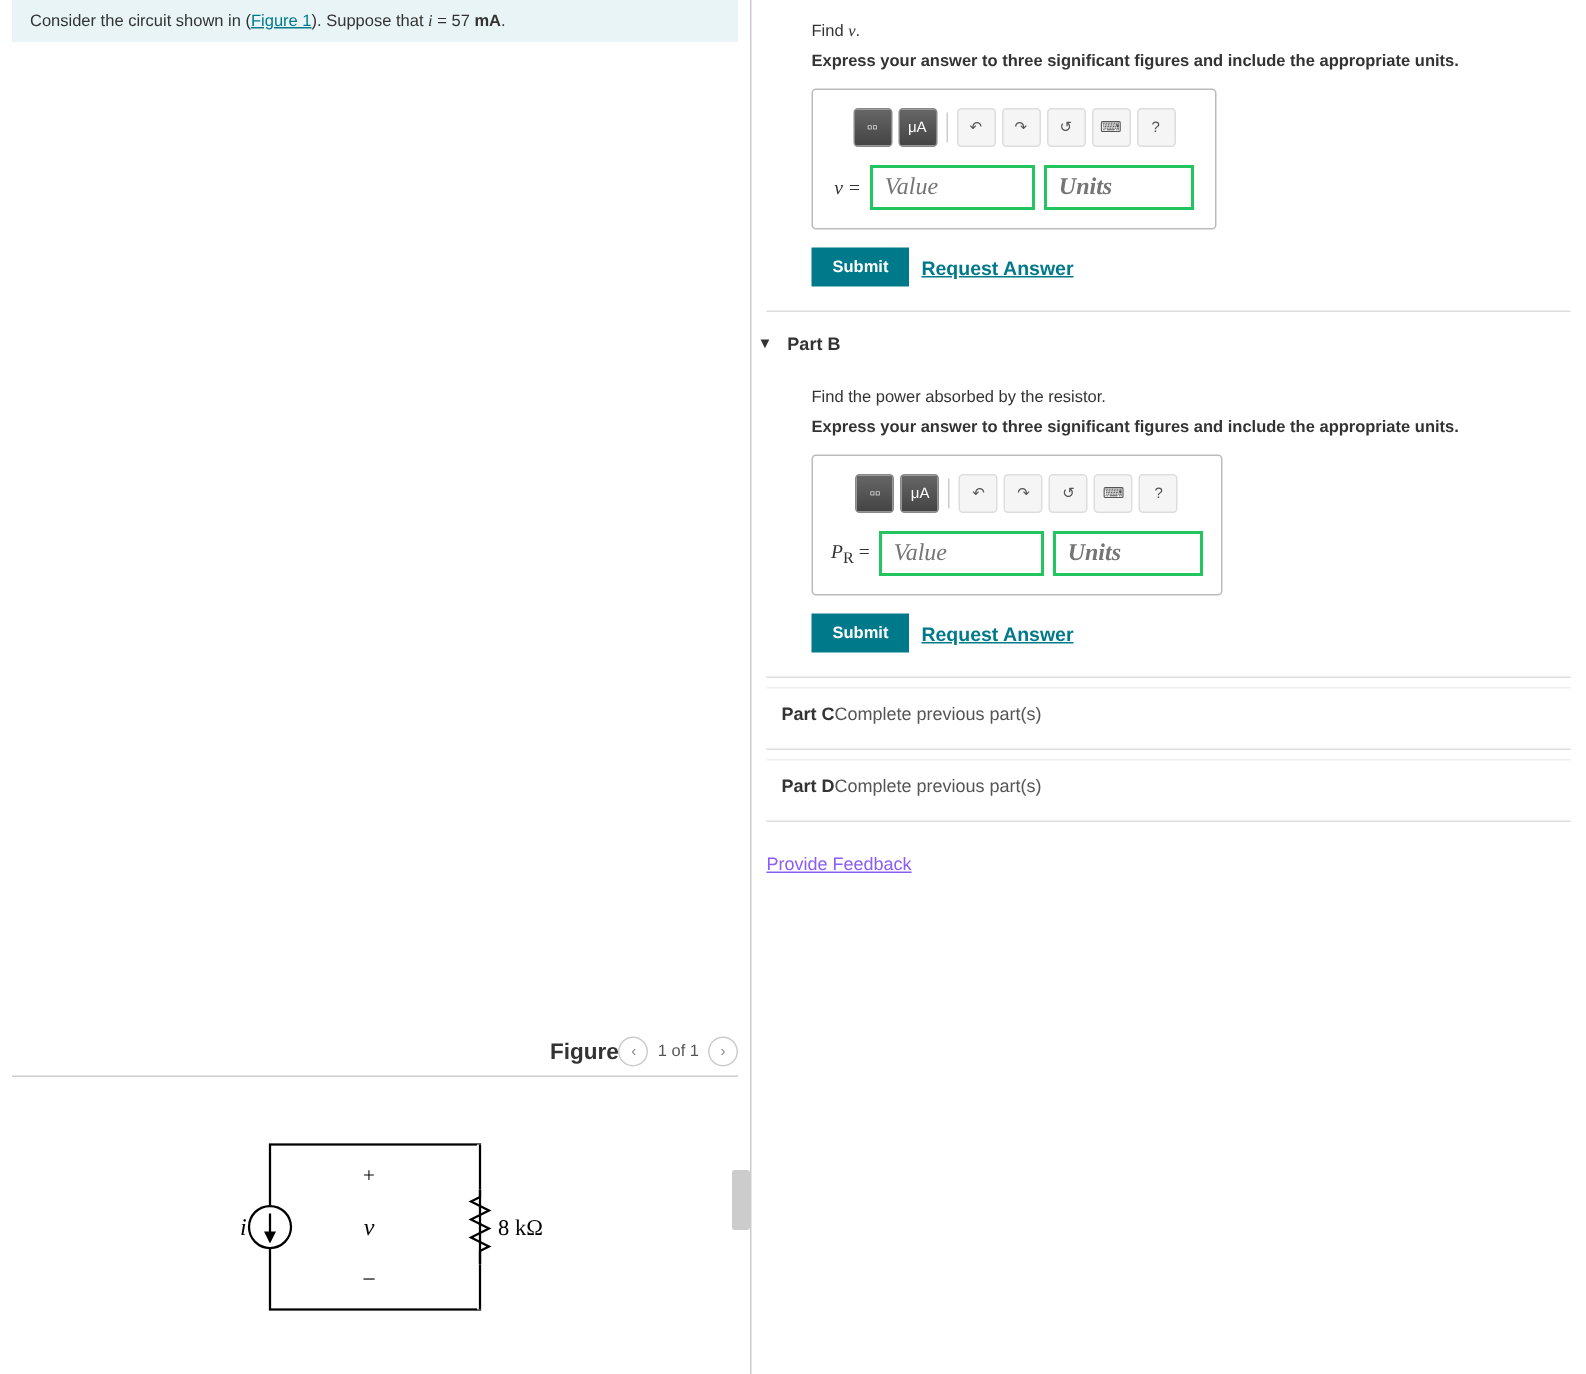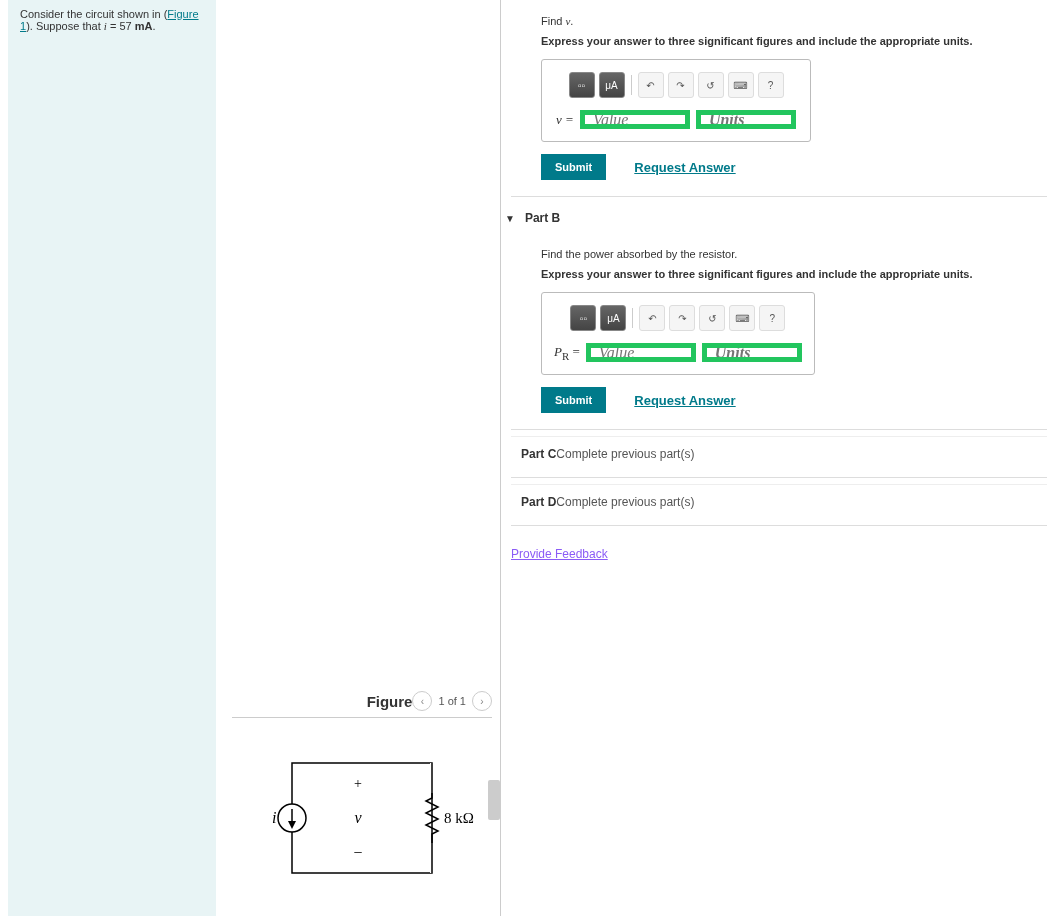--- a/index.html
+++ b/index.html
@@ -1,18 +1,18 @@
 <!DOCTYPE html>
 <html><head>
 <meta charset="utf-8">
 <style>
   * { box-sizing: border-box; margin: 0; padding: 0; }
   body { font-family: Arial, Helvetica, sans-serif; font-size: 12px; color: #333; background: #fff; width: 1057px; }
   .container { display: flex; height: 916px; }
-  .left-panel { width: 500px; display: flex; position: relative; }
+  .left-panel { width: 500px; display: flex; flex-direction: column; position: relative; }
   .right-panel { flex: 1; padding: 0 10px; border-left: 1px solid #ccc; }
   .problem-statement { background: #e8f4f5; padding: 8px 12px; font-size: 11px; margin: 0 8px; }
   .problem-statement a { color: #007a8a; text-decoration: underline; }
   .figure-section { margin-top: auto; padding: 8px; }
   .figure-header { display: flex; align-items: center; justify-content: flex-end; border-bottom: 1px solid #ccc; padding-bottom: 6px; margin-bottom: 10px; }
   .figure-title { font-size: 15px; font-weight: bold; color: #333; }
   .figure-nav { display: flex; align-items: center; gap: 6px; font-size: 11px; color: #555; }
   .nav-btn { width: 20px; height: 20px; border: 1px solid #ccc; border-radius: 50%; background: #fff; display: flex; align-items: center; justify-content: center; cursor: pointer; color: #888; font-size: 10px; }
   .figure-body { position: relative; height: 180px; display:flex; align-items:center; justify-content:center; }
   .figure-body svg { display: block; }
@@ -22,24 +22,24 @@
   .part-header .caret { font-size: 10px; }
   .question-text { font-size: 11px; color: #333; margin-bottom: 8px; }
   .instruction-text { font-size: 11px; font-weight: bold; color: #333; margin-bottom: 12px; }
   .answer-box { border: 1px solid #bbb; border-radius: 3px; padding: 12px; display: inline-block; min-width: 270px; }
   .toolbar { display: flex; align-items: center; gap: 4px; margin-bottom: 12px; justify-content: center; }
   .tool-btn { width: 26px; height: 26px; border: 1px solid #888; background: linear-gradient(#666,#444); border-radius: 3px; display:flex; align-items:center; justify-content:center; cursor:pointer; color:#fff; font-size:10px;}
   .tool-btn.light { background: #f5f5f5; border: 1px solid #ddd; color:#555; }
   .tool-sep { width:1px; height:20px; background:#ccc; margin:0 2px; }
   .input-row { display: flex; align-items: center; gap: 6px; justify-content: center; }
   .var-label { font-style: italic; font-family: 'Times New Roman', serif; font-size: 13px; }
-  .value-input, .units-input { border: 5px solid #22c55e; height: 19px; padding: 0 8px; font-family: 'Times New Roman', serif; font-style: italic; font-size: 16px; color: #888; }
+  .value-input, .units-input { border: 2px solid #22c55e; height: 30px; padding: 0 8px; font-family: 'Times New Roman', serif; font-style: italic; font-size: 16px; color: #888; }
   .value-input { width: 110px; }
   .units-input { width: 100px; font-weight: bold; }
-  .submit-row { margin-top: 12px; display: flex; align-items: center; gap: 28px; }
+  .submit-row { margin-top: 12px; display: flex; align-items: center; gap: 8px; }
   .submit-btn { background: #007a8a; color: #fff; border: none; padding: 7px 14px; font-size: 11px; font-weight: bold; cursor: pointer; }
   .request-link { color: #007a8a; text-decoration: underline; font-size: 13px; font-weight: bold; cursor: pointer; }
   .part-row { display: flex; padding: 10px 0 10px 10px; font-size: 12px; color: #555; border-top: 1px solid #eee; }
   .part-row .pl { font-weight: bold; color: #333; }
   .feedback-link { color: #8b5cf6; text-decoration: underline; font-size: 12px; padding: 15px 0 0 0; display: inline-block; cursor: pointer; }
   .divider { border: none; border-top: 1px solid #ddd; margin: 6px 0; }
 </style>
 </head>
 <body>
 

